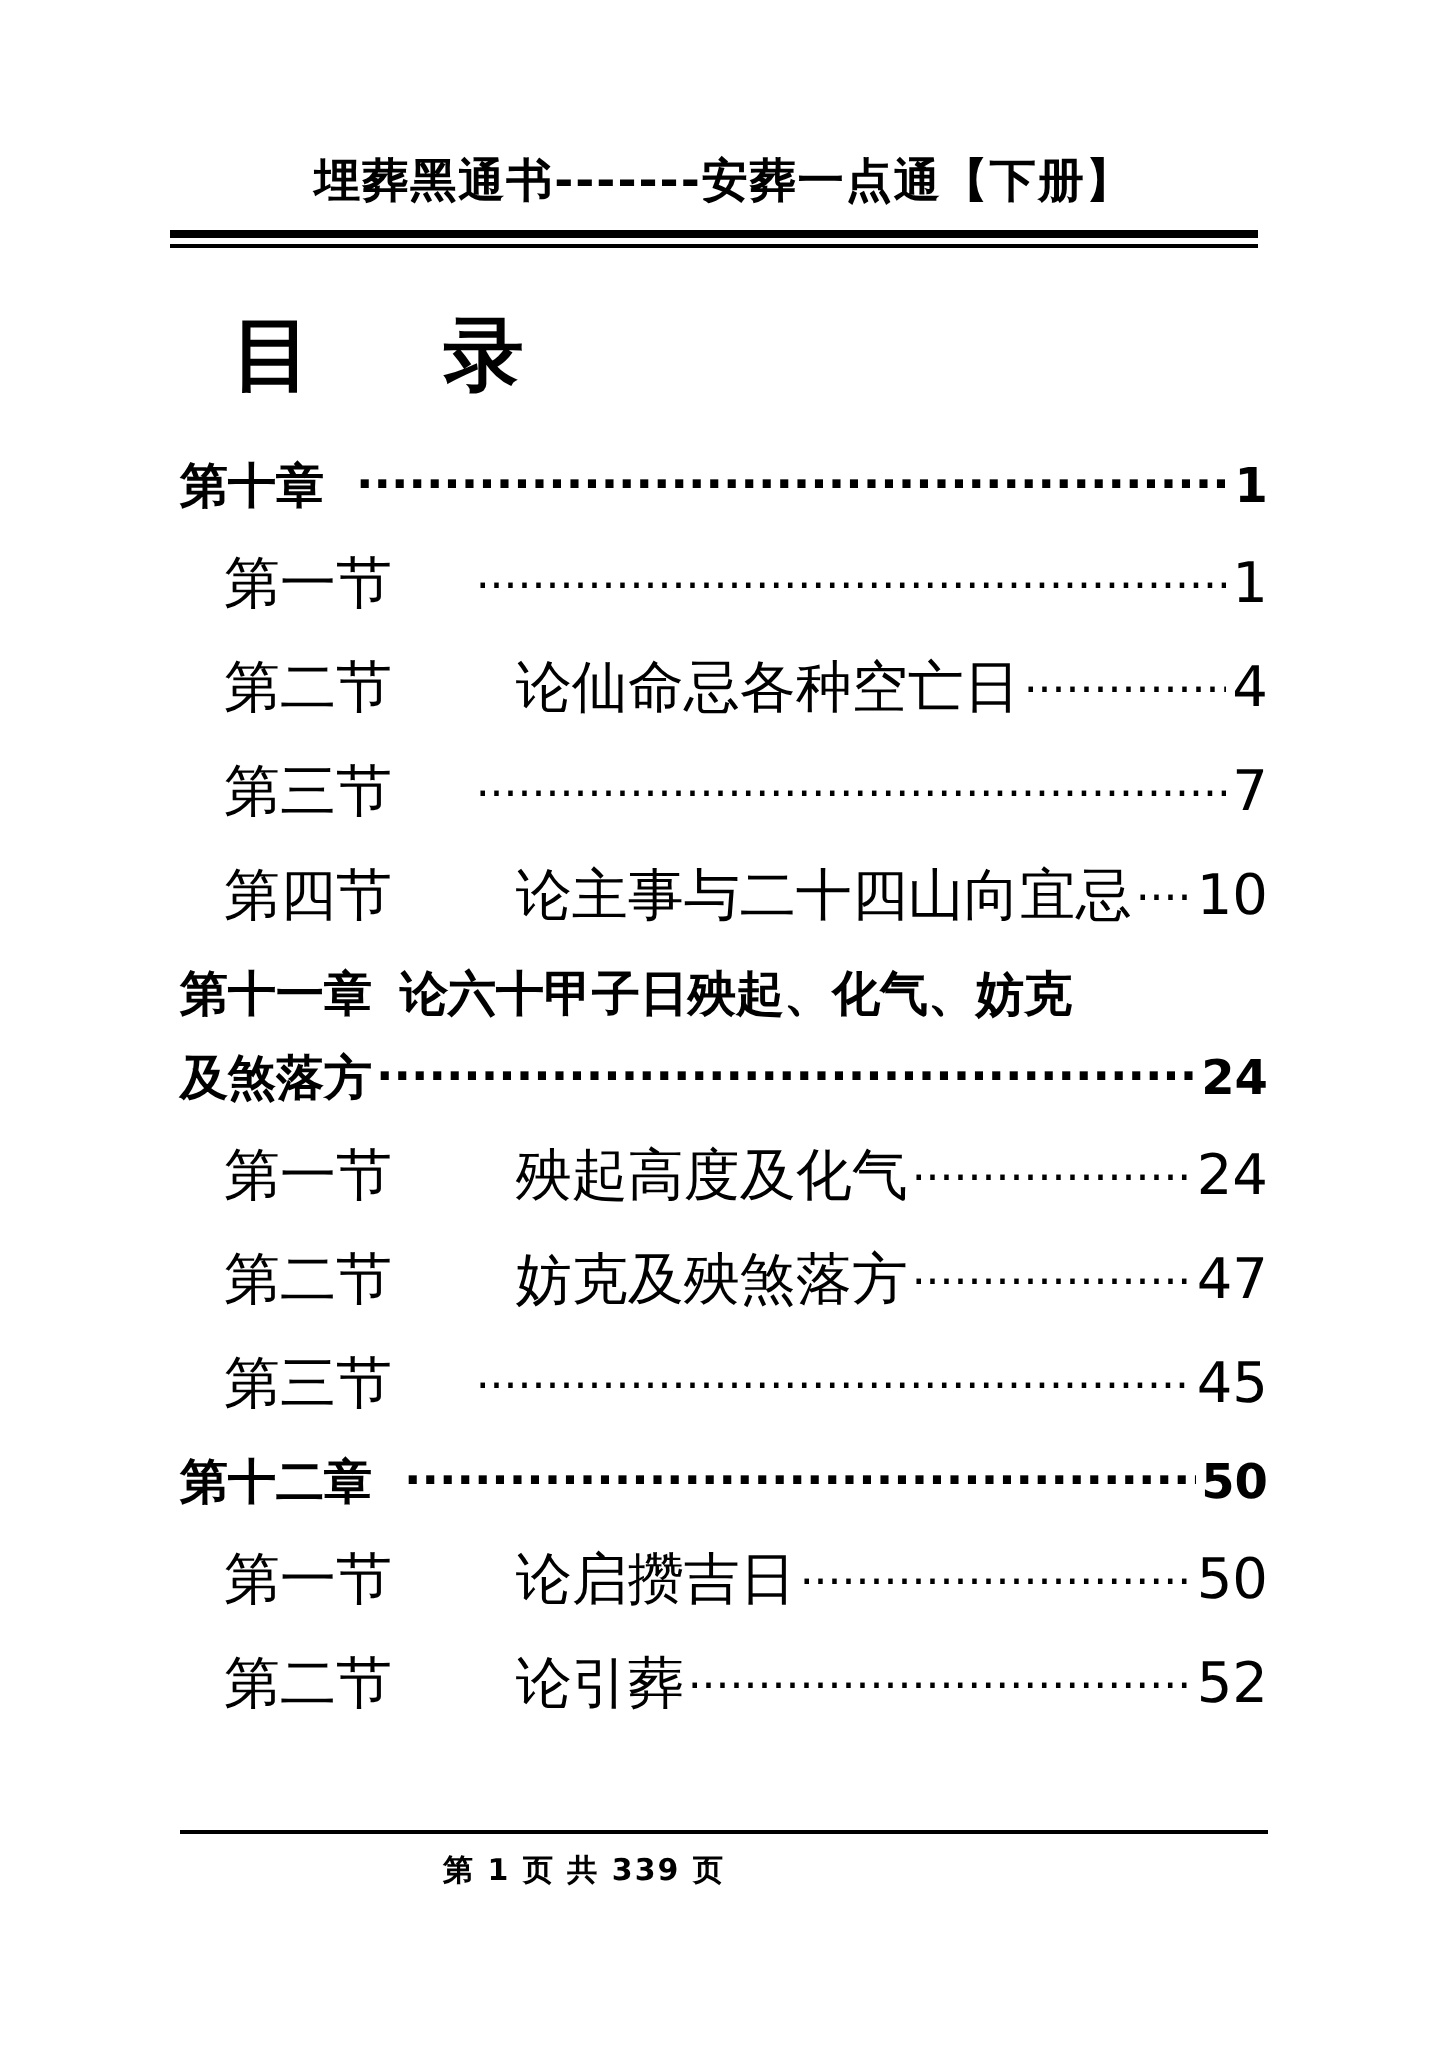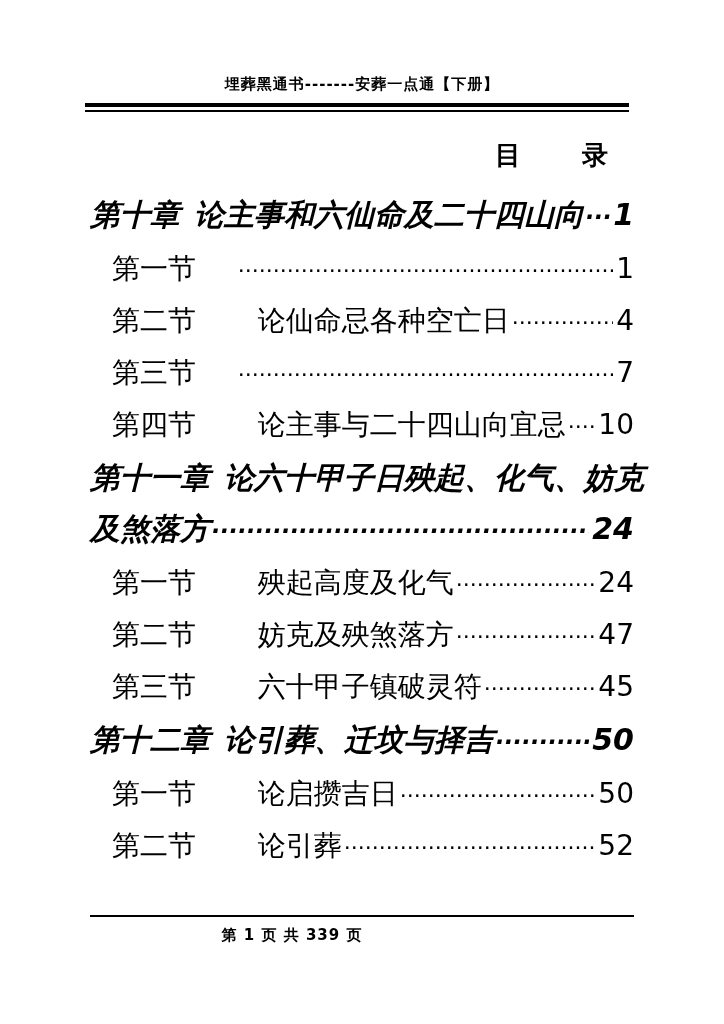--- a/index.html
+++ b/index.html
@@ -18,58 +18,57 @@
   .page {
     position: absolute;
     left: 0; top: 0;
     width: 724px;
     height: 1024px;
     box-sizing: border-box;
     padding: 0 90px;
   }
   .header-title {
     text-align: center;
-    font-size: 15px;
+    font-size: 23px;
     font-weight: bold;
     letter-spacing: 1px;
     margin-top: 75px;
     white-space: nowrap;
   }
   .rule-double {
     margin-top: 9px;
     border-top: 4px solid #000;
     border-bottom: 2px solid #000;
     height: 3px;
     box-sizing: content-box;
     width: 544px;
     margin-left: -5px;
   }
   .toc-title {
-    text-align: right;
-    font-size: 26px;
+    text-align: left;
+    font-size: 40px;
     font-weight: bold;
     letter-spacing: 26px;
     margin-top: 26px;
     padding-left: 26px;
   }
   .toc {
     margin-top: 22px;
   }
   .toc-row {
     display: flex;
     align-items: baseline;
     width: 100%;
     margin-bottom: 12px;
     white-space: nowrap;
   }
   .toc-row.chapter {
     font-weight: bold;
-    font-size: 30px;
+    font-size: 24px;
     margin-bottom: 14px;
-    font-style: italic;
   }
   .toc-row.section {
     font-size: 28px;
     margin-bottom: 14px;
   }
   .toc-row.section .label {
     margin-left: 22px;
   }
   .toc-row.chapter .label {
     margin-left: 0px;
@@ -135,21 +134,20 @@
   <div class="header-title">埋葬黑通书-------安葬一点通【下册】</div>
   <div class="rule-double"></div>
 
   <div class="toc-title">目 录</div>
 
   <div class="toc">
 
     <div class="toc-row chapter">
       <span class="label">第十章</span>
       <span class="gap"></span>
-      <span class="label">论主事和六仙命及二十四山向</span>
       <span class="dots"></span>
       <span class="pageno">1</span>
     </div>
 
     <div class="toc-row section">
       <span class="label">第一节</span>
       <span class="label gap-label">&nbsp;&nbsp;</span>
       <span class="dots"></span>
       <span class="pageno">1</span>
     </div>
@@ -200,29 +198,27 @@
       <span class="label">第二节</span>
       <span class="label">&nbsp;&nbsp;</span>
       <span class="label">妨克及殃煞落方</span>
       <span class="dots"></span>
       <span class="pageno">47</span>
     </div>
 
     <div class="toc-row section">
       <span class="label">第三节</span>
       <span class="label">&nbsp;&nbsp;</span>
-      <span class="label">六十甲子镇破灵符</span>
       <span class="dots"></span>
       <span class="pageno">45</span>
     </div>
 
     <div class="toc-row chapter">
       <span class="label">第十二章</span>
       <span class="gap"></span>
-      <span class="label">论引葬、迁坟与择吉</span>
       <span class="dots"></span>
       <span class="pageno">50</span>
     </div>
 
     <div class="toc-row section">
       <span class="label">第一节</span>
       <span class="label">&nbsp;&nbsp;</span>
       <span class="label">论启攒吉日</span>
       <span class="dots"></span>
       <span class="pageno">50</span>

